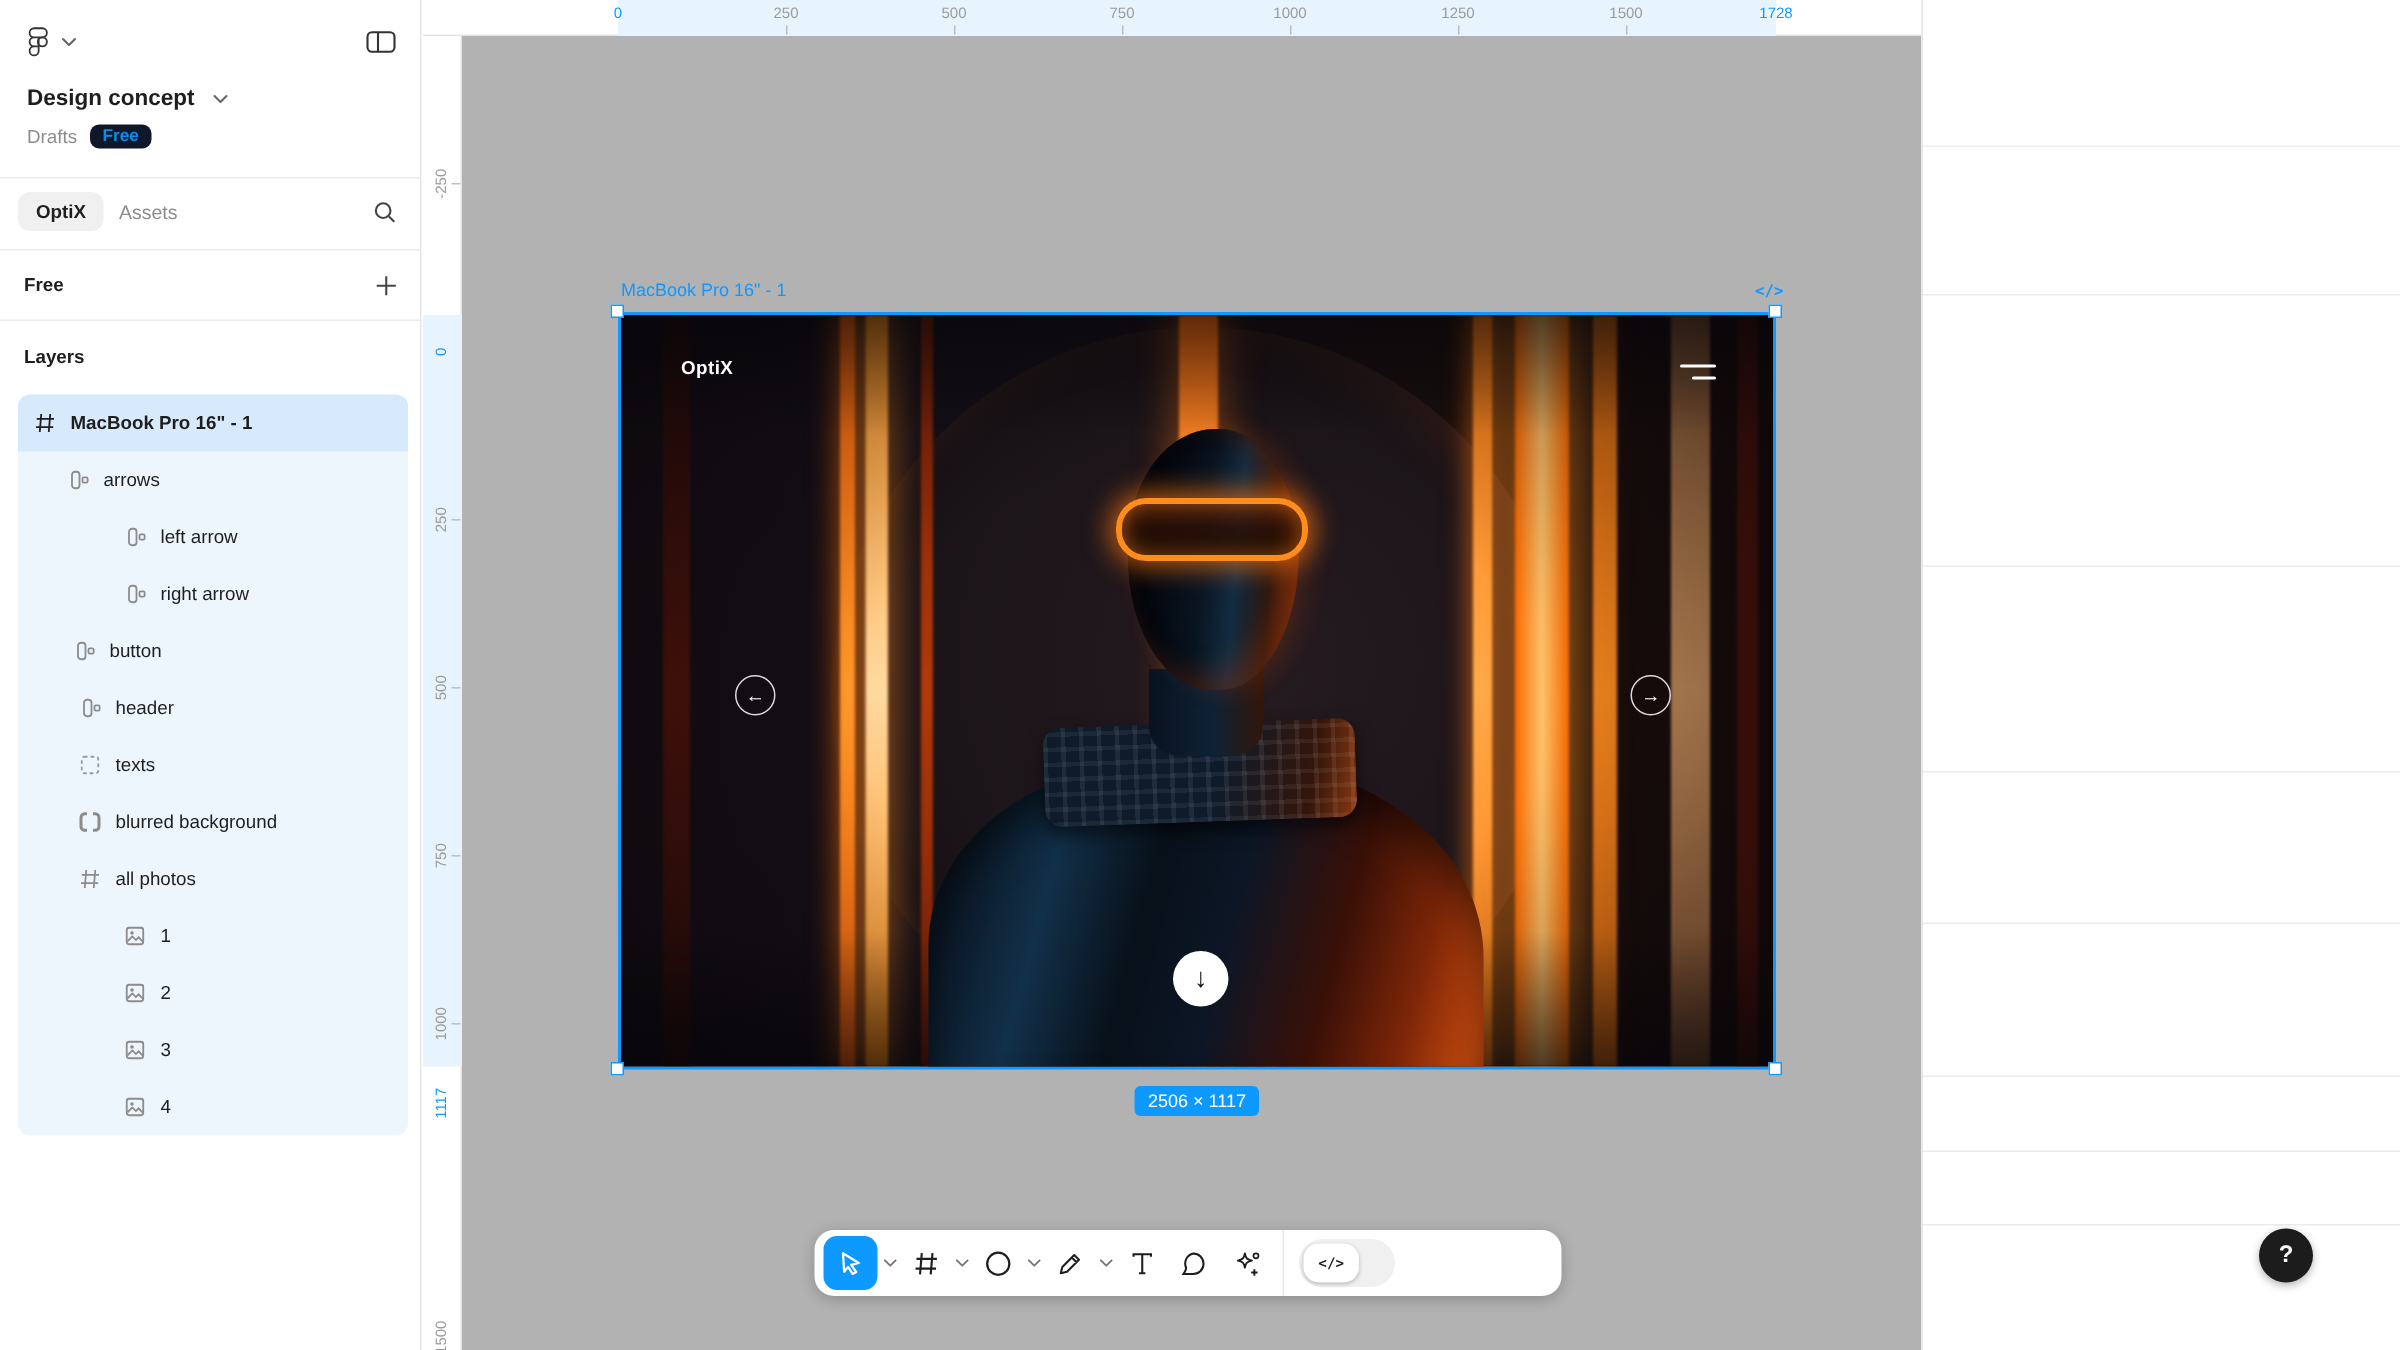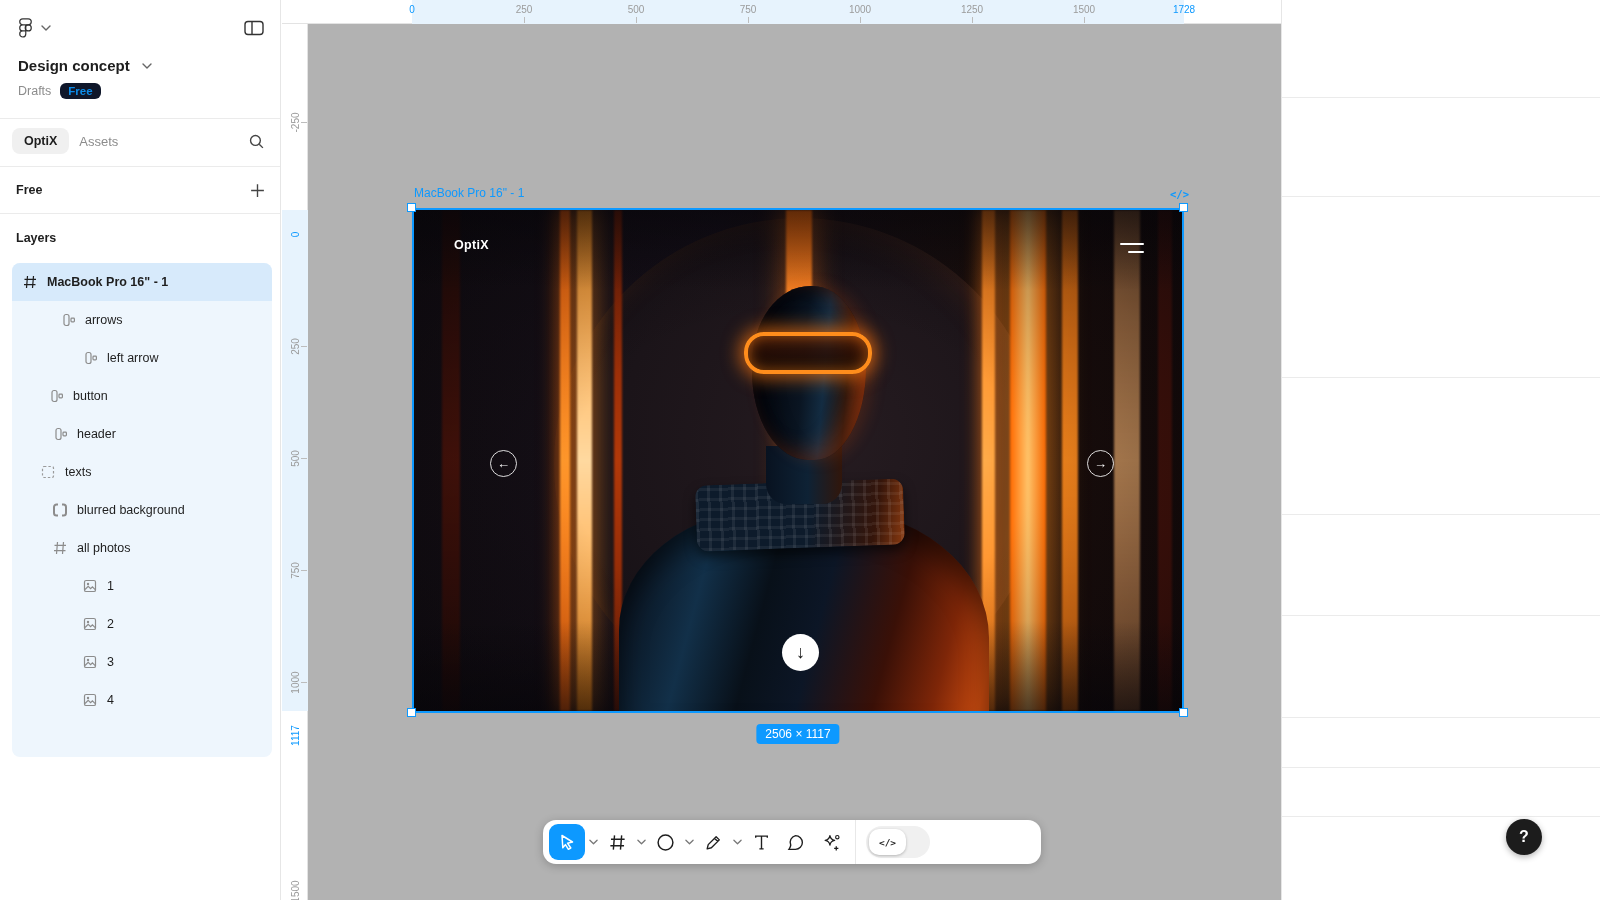--- a/index.html
+++ b/index.html
@@ -329,53 +329,61 @@
 
     <div class="ltree">
       <div class="lrow sel" style="padding-left:10px">
         <span class="licon" style="color:#1e1e1e">
             <svg width="16" height="16">
               <use href="#i-hash"></use>
             </svg>
           </span>
         <span>MacBook Pro 16" - 1</span>
       </div>
-      <div class="lrow" style="padding-left:48px">
+      <div class="lrow" style="padding-left:32px">
         <span class="licon" style="color:#8c8c8c">
             <svg width="16" height="16">
               <use href="#i-auto"></use>
             </svg>
           </span>
         <span>arrows</span>
       </div>
       <div class="lrow" style="padding-left:70px">
         <span class="licon" style="color:#8c8c8c">
             <svg width="16" height="16">
               <use href="#i-auto"></use>
             </svg>
           </span>
         <span>left arrow</span>
       </div>
+      <div class="lrow" style="padding-left:70px">
+        <span class="licon" style="color:#8c8c8c">
+            <svg width="16" height="16">
+              <use href="#i-auto"></use>
+            </svg>
+          </span>
+        <span>right arrow</span>
+      </div>
       <div class="lrow" style="padding-left:36px">
         <span class="licon" style="color:#8c8c8c">
             <svg width="16" height="16">
               <use href="#i-auto"></use>
             </svg>
           </span>
         <span>button</span>
       </div>
       <div class="lrow" style="padding-left:40px">
         <span class="licon" style="color:#8c8c8c">
             <svg width="16" height="16">
               <use href="#i-auto"></use>
             </svg>
           </span>
         <span>header</span>
       </div>
-      <div class="lrow" style="padding-left:28px">
+      <div class="lrow" style="padding-left:40px">
         <span class="licon" style="color:#9a9a9a">
             <svg width="16" height="16">
               <use href="#i-group"></use>
             </svg>
           </span>
         <span>texts</span>
       </div>
       <div class="lrow" style="padding-left:40px">
         <span class="licon" style="color:#8c8c8c">
             <svg width="16" height="16">

